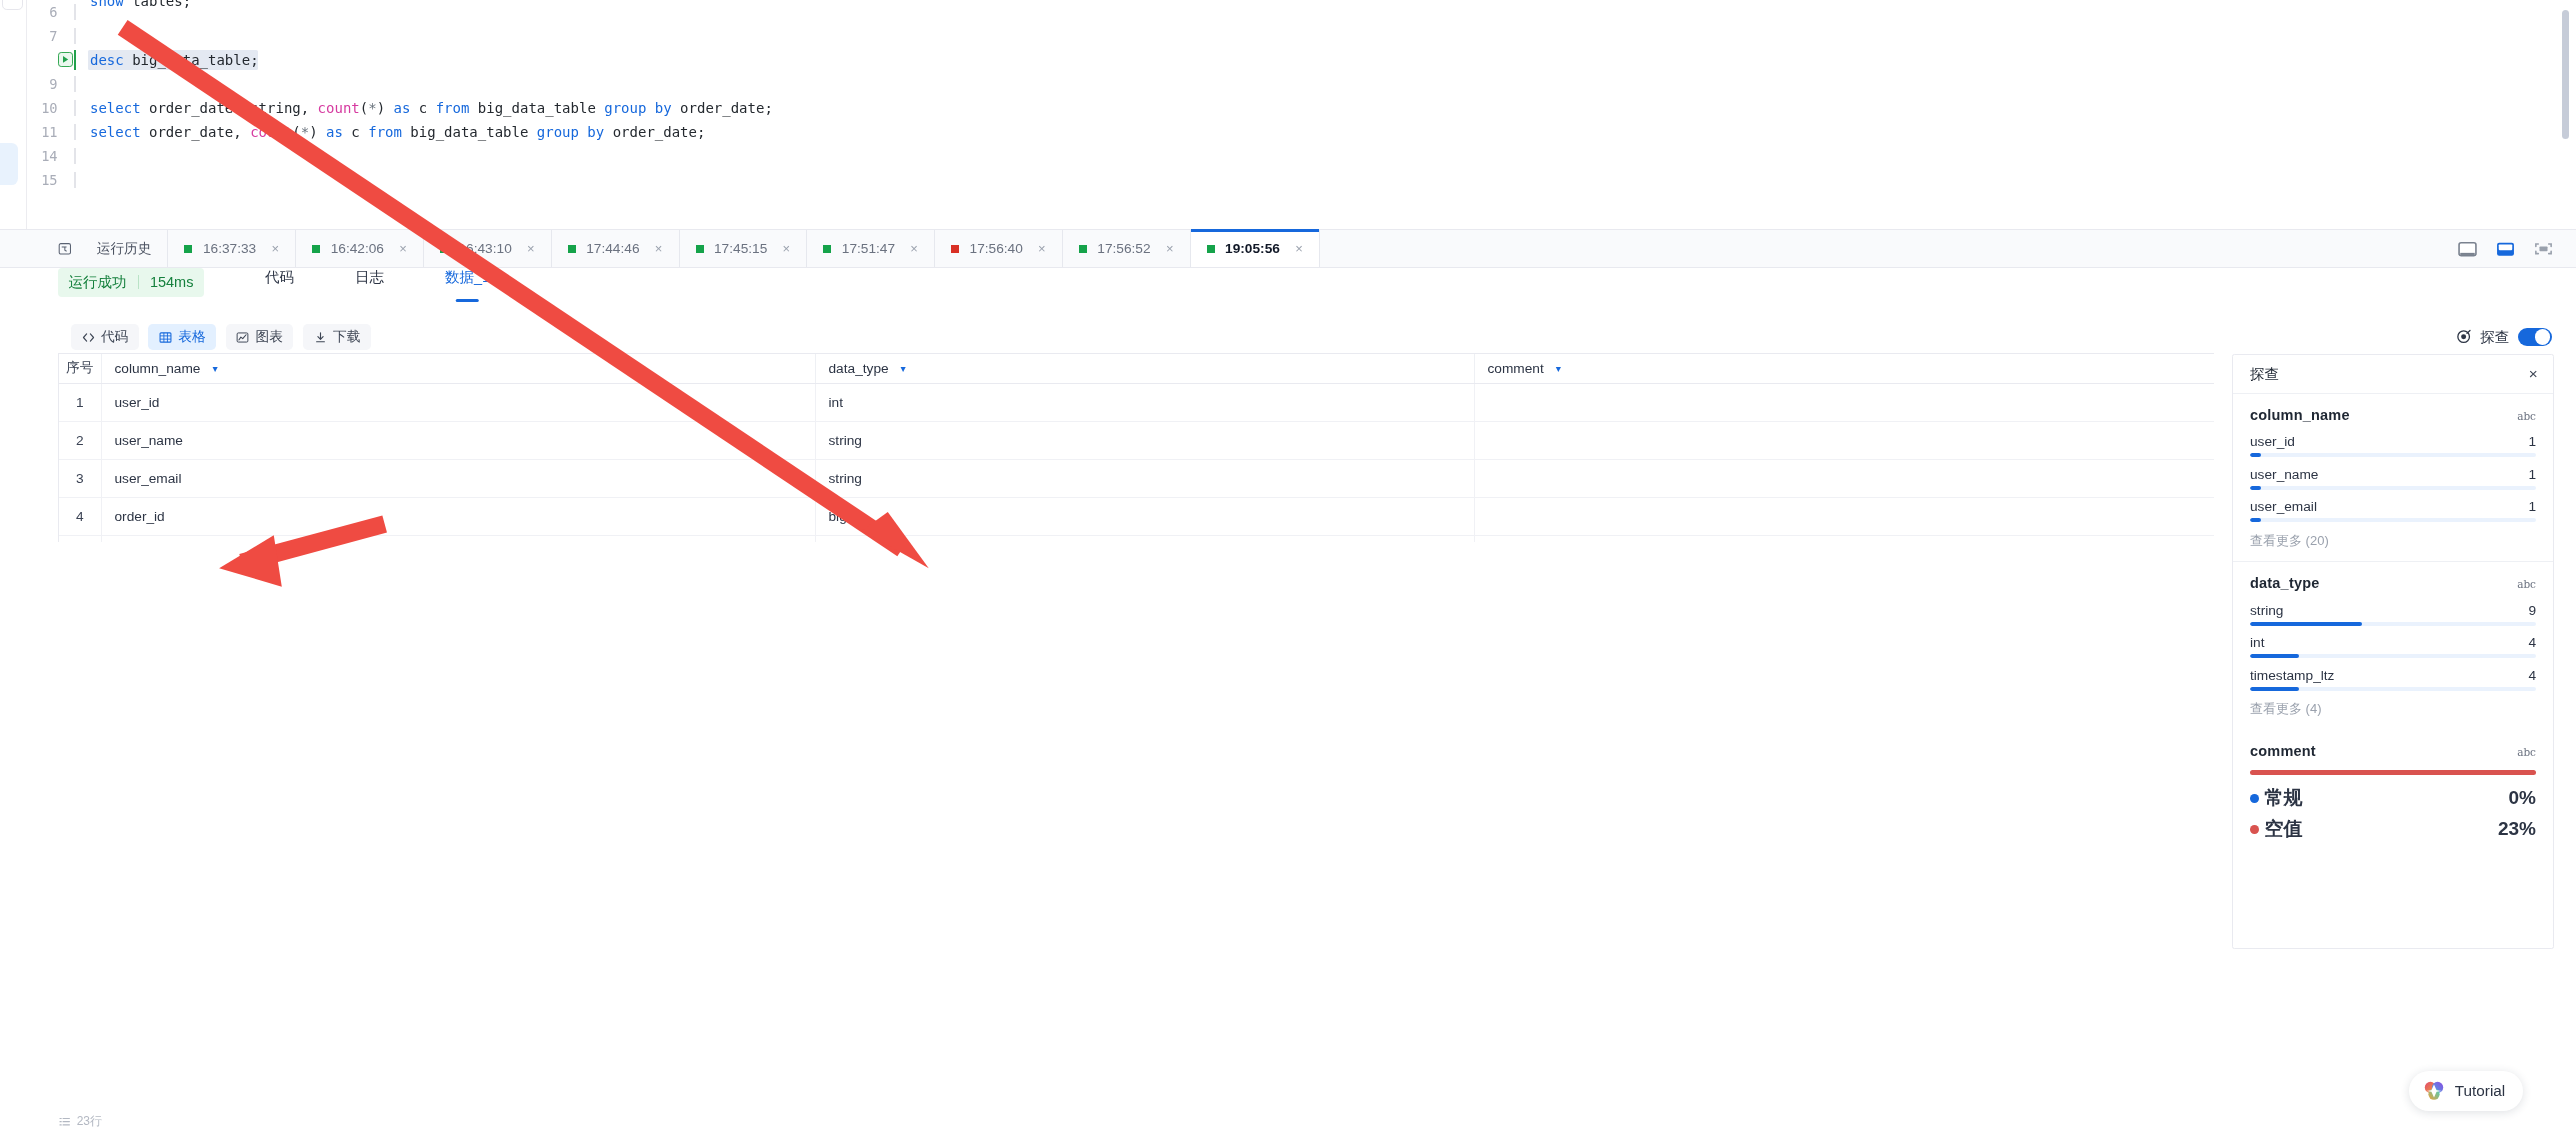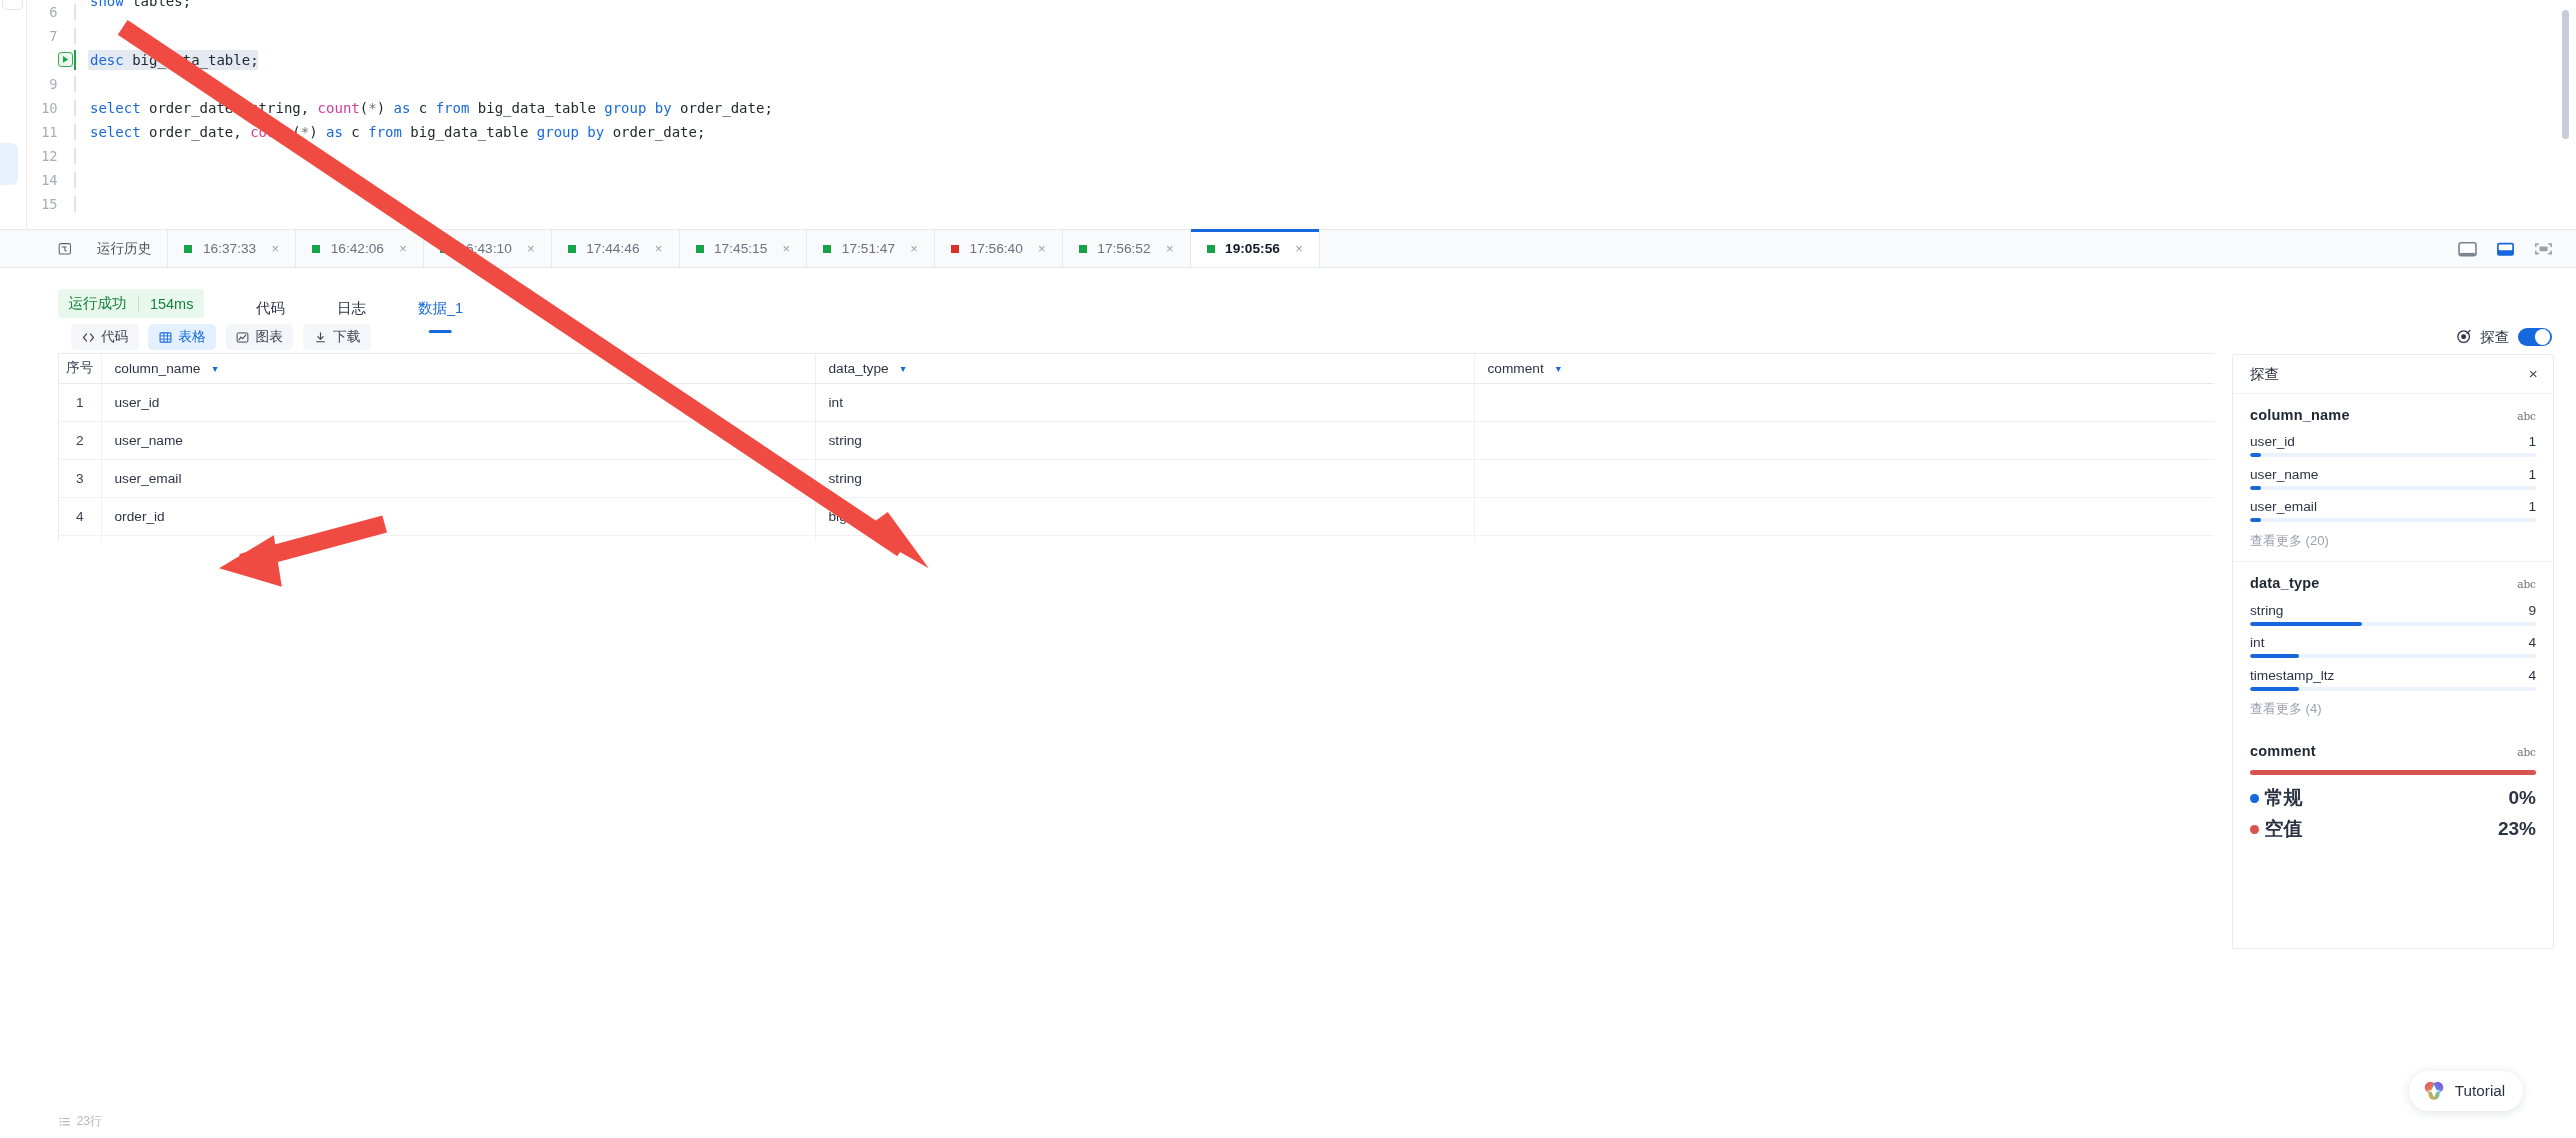--- a/index.html
+++ b/index.html
@@ -99,21 +99,21 @@
   }
   .hist-right {
     margin-left: auto; display: flex; align-items: center; gap: 17px;
     padding-right: 22.5px;
   }
   .licon { width: 21px; height: 17.7px; display: block; }
 
   
   .resbar {
     position: absolute; left: 0; top: 268px; width: 2576px; height: 50px;
-    display: flex; align-items: flex-end; gap: 7px; padding-left: 58px;
+    display: flex; align-items: flex-start; gap: 16px; padding-left: 58px;
     background: #fff;
   }
   .status-pill {
     display: flex; align-items: center; gap: 11.3px;
     background: #e8f8ed; border-radius: 4px; padding: 4.8px 10.5px;
     font-size: 14.5px; color: #15803d;
   }
   .status-pill .sep { width: 0.8px; height: 13.7px; background: #b9e3c6; }
   .rtab {
     font-size: 14.5px; color: #2c3444; padding: 0 0 0 0; margin-left: 45px;
@@ -274,24 +274,20 @@
         <span class="vbar"></span>
         <span class="ctext"><span class="kw">select</span> <span class="plain">order_date</span><span class="op">::</span><span class="plain">string, </span><span class="fn">count</span><span class="plain">(</span><span class="op">*</span><span class="plain">) </span><span class="kw">as</span><span class="plain"> c </span><span class="kw">from</span><span class="plain"> big_data_table </span><span class="kw">group by</span><span class="plain"> order_date;</span></span>
       </div>
 
       <div class="cline">
         <span class="lnum">11</span>
         <span class="vbar"></span>
         <span class="ctext"><span class="kw">select</span> <span class="plain">order_date, </span><span class="fn">count</span><span class="plain">(</span><span class="op">*</span><span class="plain">) </span><span class="kw">as</span><span class="plain"> c </span><span class="kw">from</span><span class="plain"> big_data_table </span><span class="kw">group by</span><span class="plain"> order_date;</span></span>
       </div>
 
-      <div class="cline">
-        <span class="lnum">12</span>
-        <span class="vbar"></span>
-      </div>
 
 
       <div class="cline">
         <span class="lnum">14</span>
         <span class="vbar"></span>
       </div>
 
       <div class="cline">
         <span class="lnum">15</span>
         <span class="vbar"></span>

